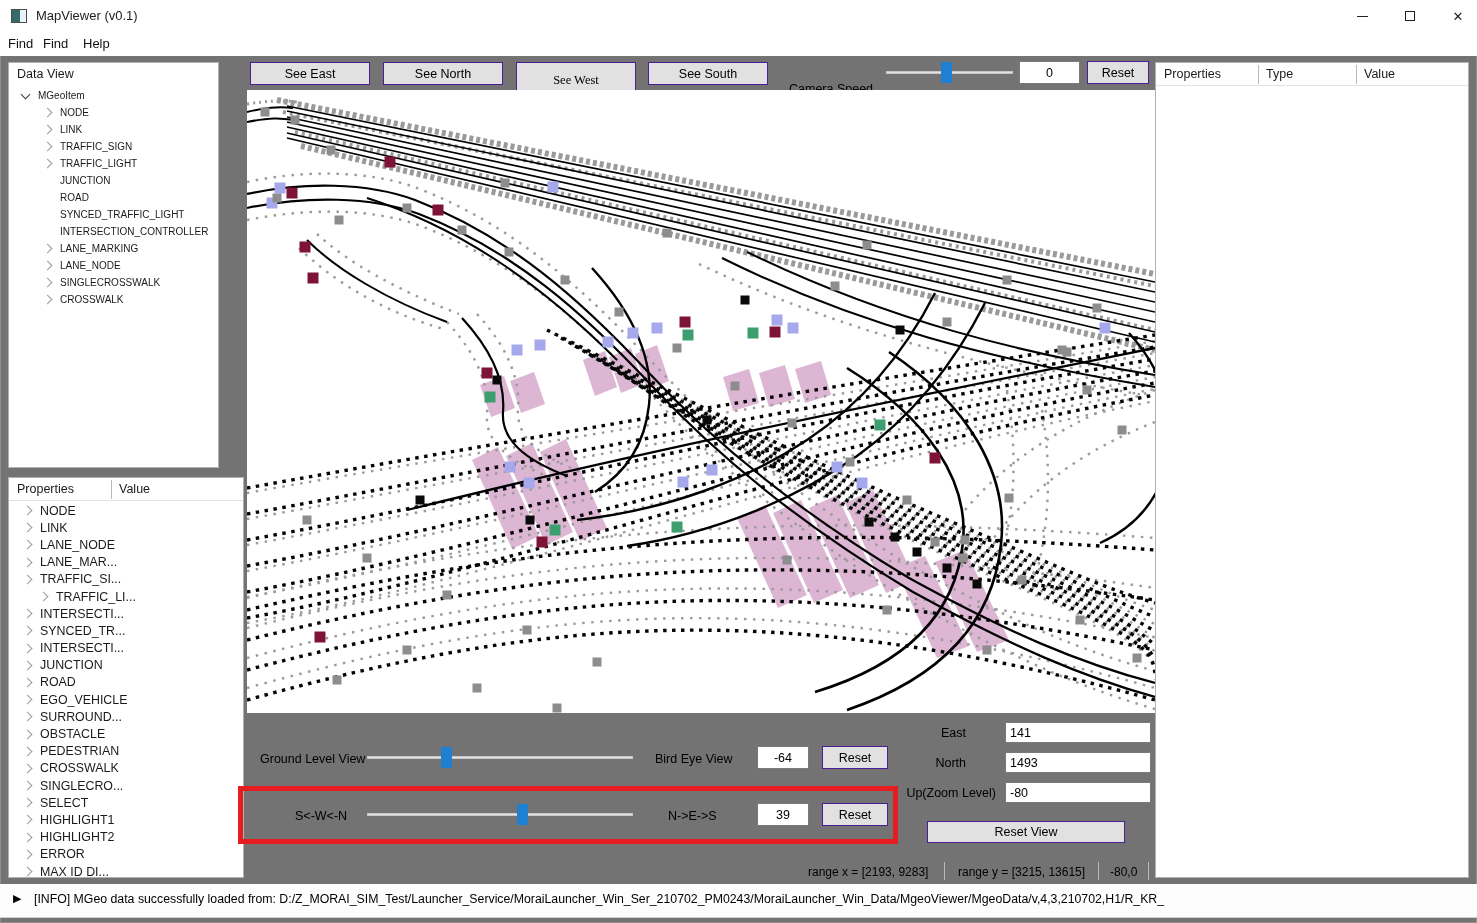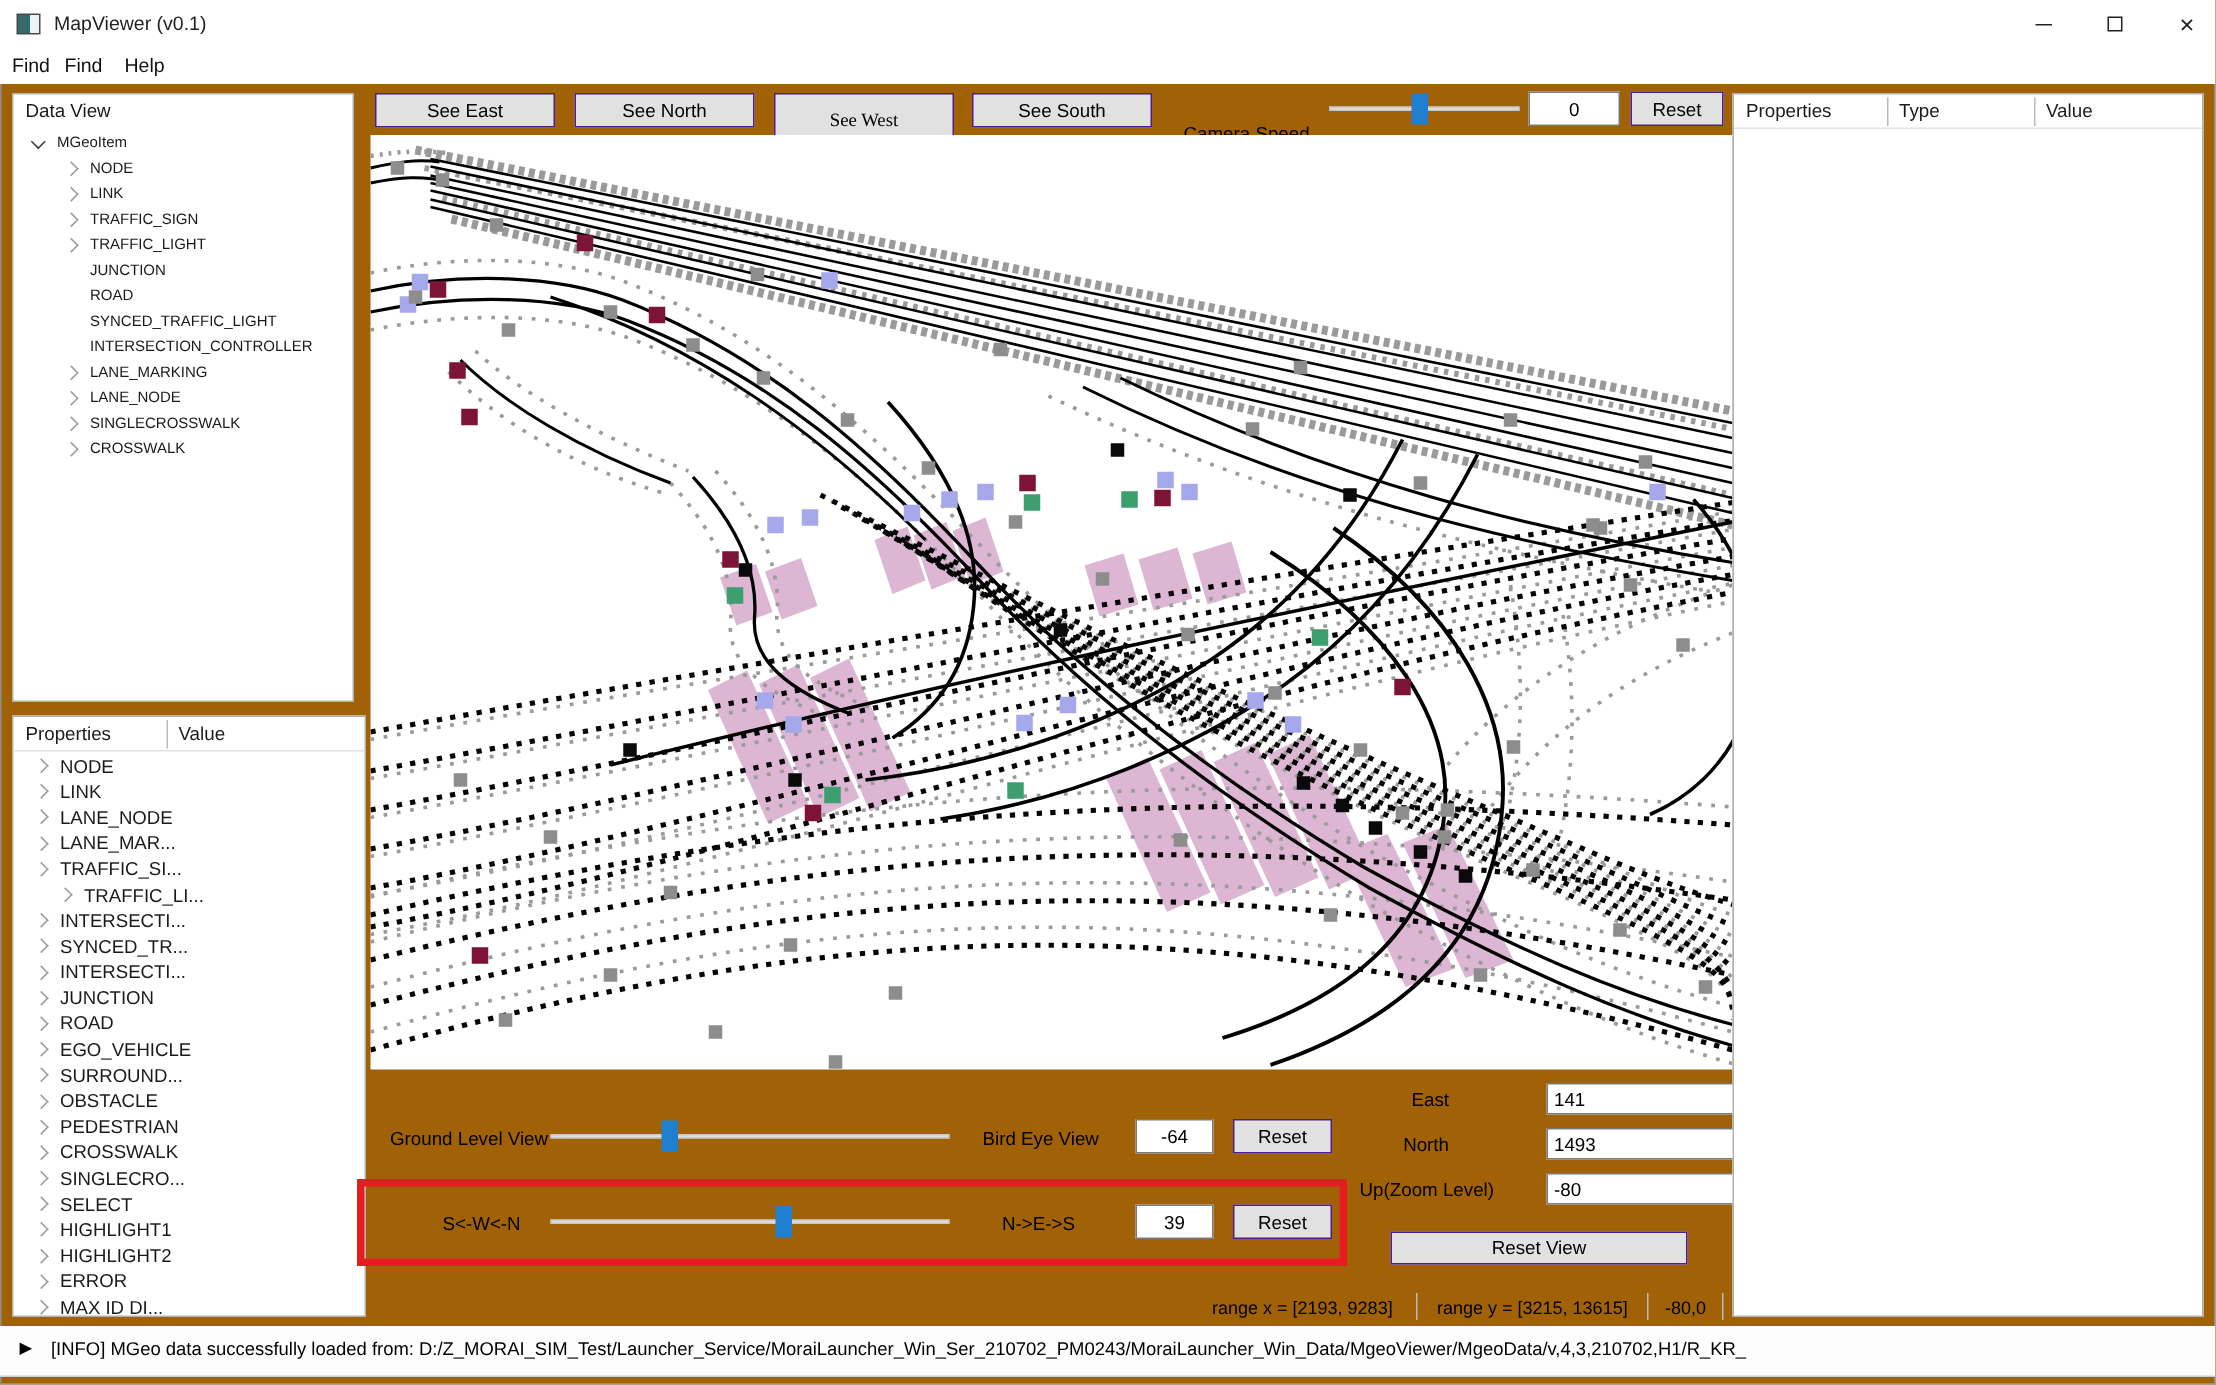--- a/index.html
+++ b/index.html
@@ -1,26 +1,26 @@
 <!DOCTYPE html>
 <html style="--accent: #1f7fd0; --annot: #e61c21; --pink: #dcb6d3; --canvasbg: #ffffff;"><head>
 <meta charset="utf-8">
 <style>
   html,body{margin:0;padding:0;background:#d8d8d8;}
-  #app{position:relative;width:1477px;height:923px;background:#a16207;
+  #app{position:relative;width:1477px;height:923px;background:#737373;
        font-family:"Liberation Sans",sans-serif;color:#111;overflow:hidden;
        box-shadow:inset 0 0 0 1px #8f8f8f;}
   .abs{position:absolute;}
   .panel{position:absolute;background:#fff;border:1px solid #b1b1b1;box-sizing:border-box;}
   .btn{position:absolute;background:#e1e1e1;border:1px solid #4c1d95;box-sizing:border-box;
        display:flex;align-items:center;justify-content:center;font-size:12.5px;color:#000;cursor:default;}
   .tbox{position:absolute;background:#fff;border:1px solid #7a7a7a;box-sizing:border-box;
         font-size:12.5px;color:#000;outline:none;font-family:"Liberation Sans",sans-serif;padding:0;}
   .tbox.center{text-align:center;}
-  .tbox.left{padding-left:4px;text-align:left;margin-left:26px;}
+  .tbox.left{padding-left:4px;text-align:left;}
   .lbl{position:absolute;font-size:12.5px;white-space:nowrap;color:#000;}
   .lbl.right{text-align:right;}
   .slider{position:absolute;height:22px;}
   .track{position:absolute;left:0;right:0;top:9px;height:3px;background:#e2e2e2;
          border:1px solid #c7c7c7;box-sizing:border-box;}
   .thumb{position:absolute;top:0;width:11px;height:21px;background:var(--accent,#1f7fd0);}
   .trow{display:flex;align-items:center;height:17px;font-size:10px;color:#1a1a1a;white-space:nowrap;}
   .prow{display:flex;align-items:center;height:17.2px;font-size:12.4px;color:#1a1a1a;white-space:nowrap;}
   .chev{display:inline-block;width:6px;height:6px;border-right:1.4px solid #9a9a9a;
         border-bottom:1.4px solid #9a9a9a;transform:rotate(-45deg);margin:0 9px 0 3px;flex:0 0 auto;}
@@ -56,21 +56,21 @@
       <span class="glyph-close">✕</span>
     </div>
   </div>
 
   <div class="abs" style="left:0;top:32px;width:1477px;height:24px;background:#fff;">
     <span class="abs" style="left:8px;top:4px;font-size:13px;">Find</span>
     <span class="abs" style="left:43px;top:4px;font-size:13px;">Find</span>
     <span class="abs" style="left:83px;top:4px;font-size:13px;">Help</span>
   </div>
 
-  <div class="panel" style="left:8px;top:62px;width:228px;height:406px;">
+  <div class="panel" style="left:8px;top:62px;width:211px;height:406px;">
     <div class="abs colhead" style="left:8px;top:4px;">Data View</div>
     <div class="abs trow" style="left:0;top:24px;width:100%;padding-left:10px;box-sizing:border-box;">
       <span class="chev down"></span>
       <span>MGeoItem</span>
     </div>
     <div class="abs" id="data-view-tree" style="left:0;top:41px;width:100%;">
         <div class="trow" style="padding-left: 32px;">
           <span class="chev"></span>
           <span>NODE</span>
         </div>

